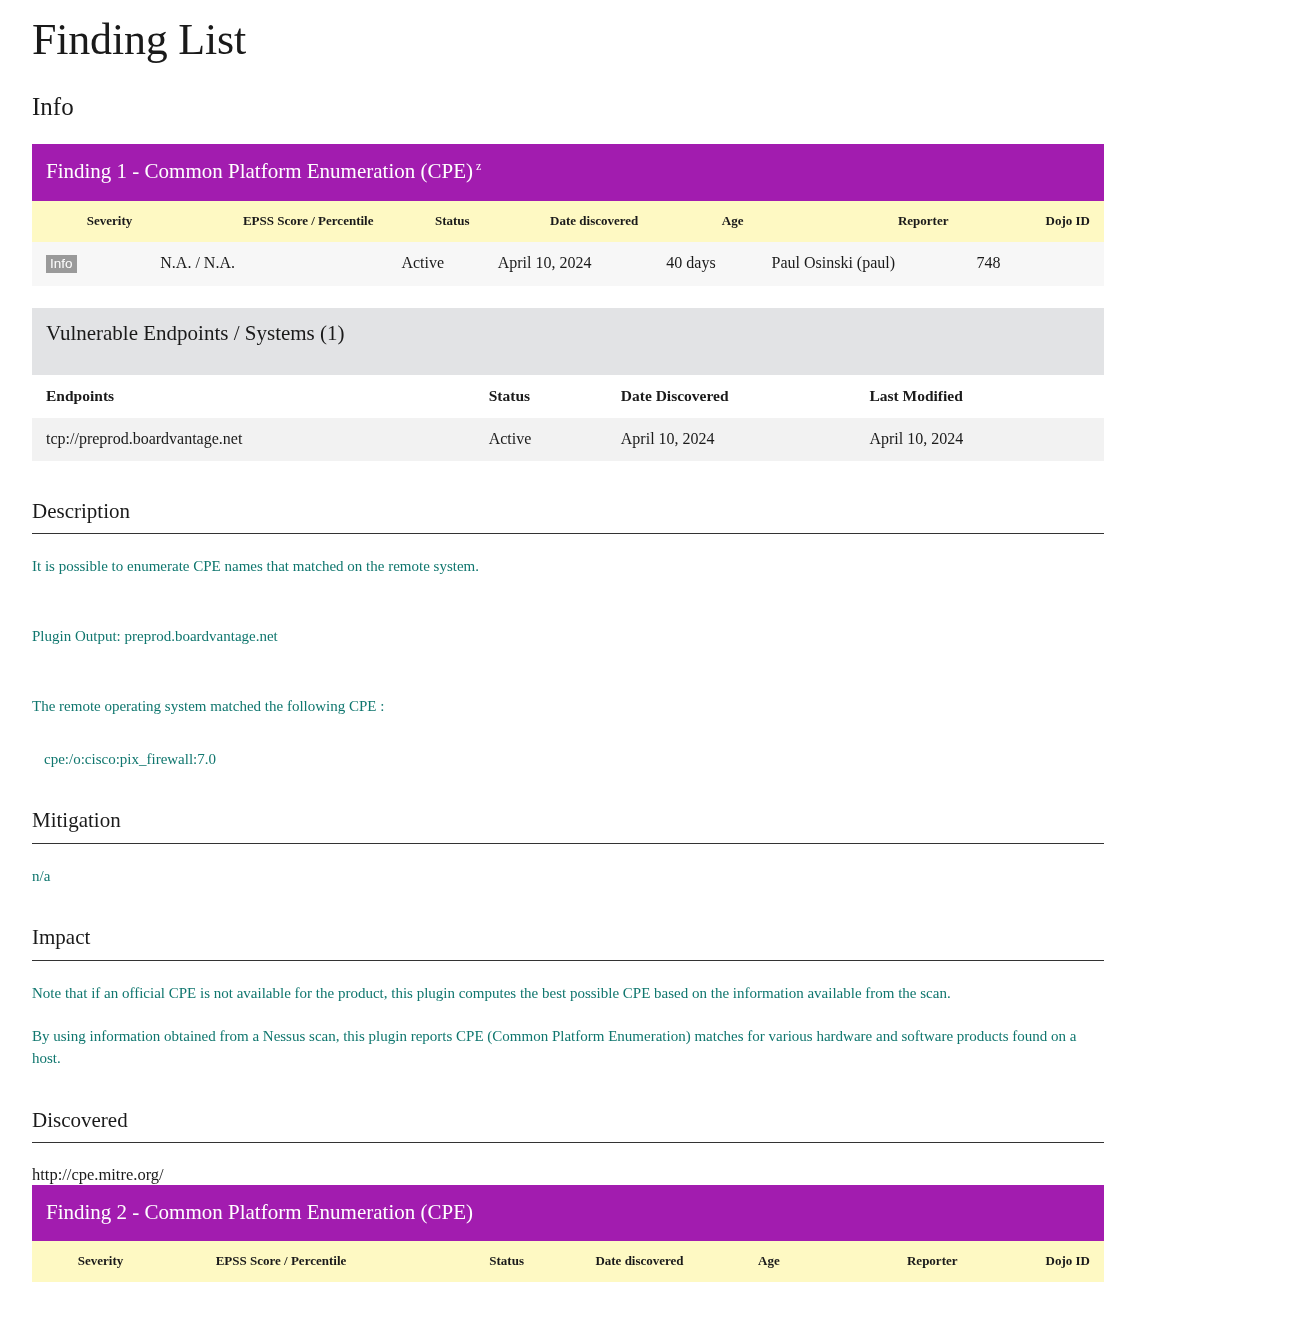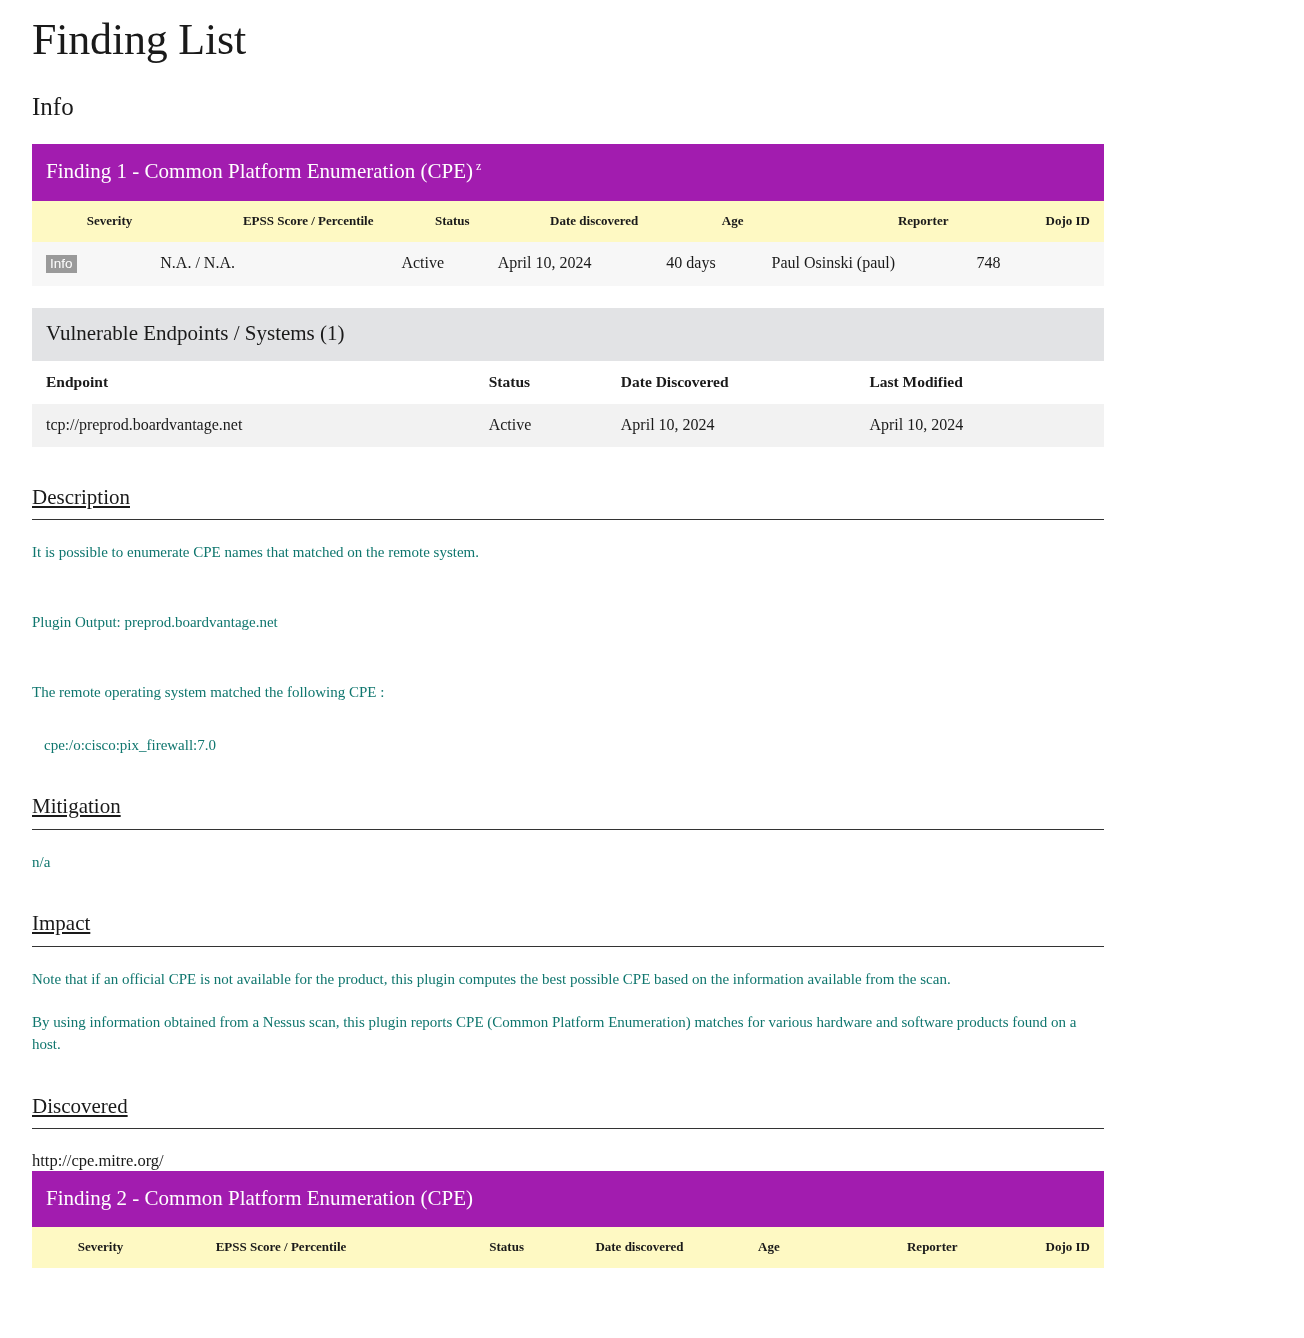--- a/index.html
+++ b/index.html
@@ -73,21 +73,21 @@
     background: #9a9a9a;
     color: #ffffff;
     font-size: 13.5px;
     font-family: "Liberation Sans", sans-serif;
     padding: 1px 4px 2px 4px;
     line-height: 1.15;
   }
   .endpoints-title {
     background: #e2e3e5;
     font-size: 21px;
-    padding: 13px 14px 15px 14px;
+    padding: 13px 14px 29px 14px;
     color: #1a1a1a;
     line-height: 1.2;
     margin-top: 22px;
   }
   table.endpoints {
     width: 100%;
     border-collapse: collapse;
     table-layout: fixed;
   }
   table.endpoints thead th {
@@ -102,21 +102,20 @@
     font-size: 16px;
     padding: 12px 14px 13px 14px;
   }
   h3.sub-head {
     font-size: 21px;
     font-weight: 400;
     margin: 38px 0 0 0;
     padding-bottom: 9px;
     border-bottom: 1px solid #333333;
     line-height: 1.2;
-    text-decoration: underline;
   }
   p.body-text {
     font-size: 15px;
     line-height: 1.45;
     margin: 22px 0 0 0;
     color: #0f766e;
   }
   p.body-text.indented {
     margin-left: 12px;
   }
@@ -192,21 +191,21 @@
           <td>748</td>
         </tr>
       </tbody>
     </table>
 
     <div class="endpoints-title">Vulnerable Endpoints / Systems (1)</div>
 
     <table class="endpoints">
       <thead>
         <tr>
-          <th class="e-col-endpoint">Endpoint</th>
+          <th class="e-col-endpoint">Endpoints</th>
           <th class="e-col-status">Status</th>
           <th class="e-col-disc">Date Discovered</th>
           <th class="e-col-mod">Last Modified</th>
         </tr>
       </thead>
       <tbody>
         <tr>
           <td>tcp://preprod.boardvantage.net</td>
           <td>Active</td>
           <td>April 10, 2024</td>

